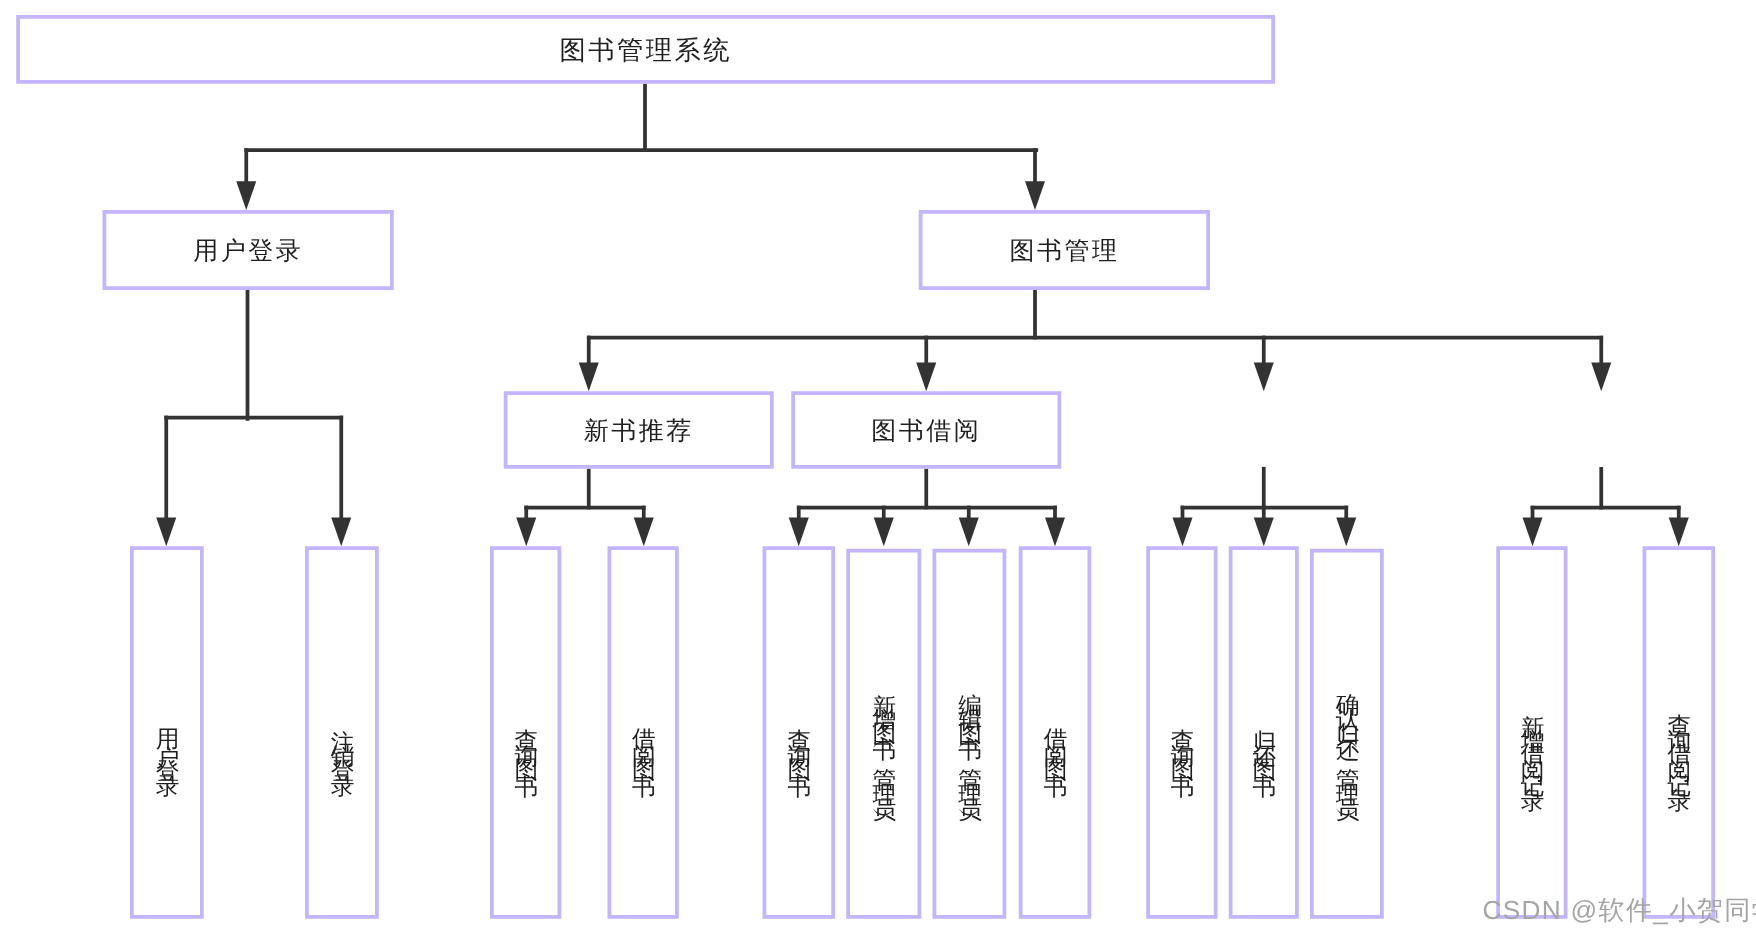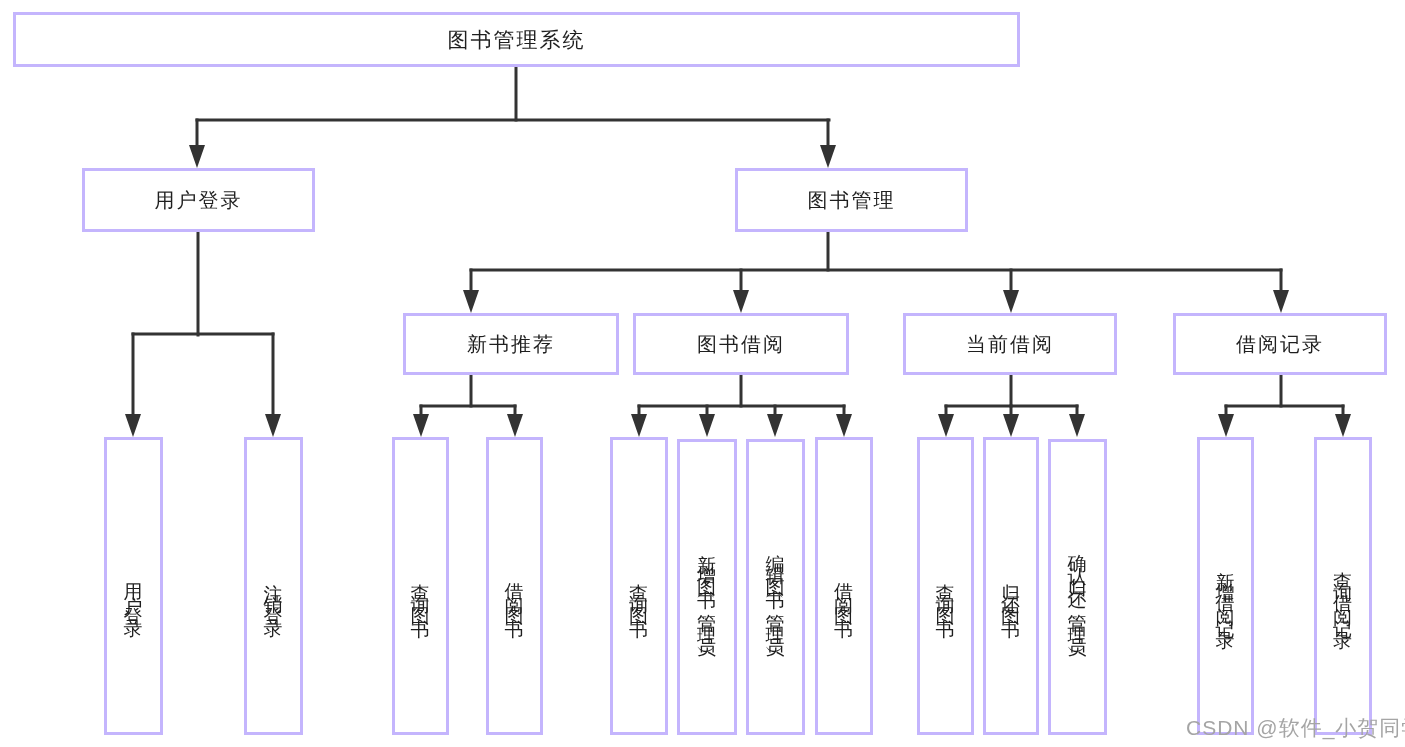--- a/index.html
+++ b/index.html
@@ -140,26 +140,20 @@
   <div class="node" style="left:712px; top:168px; width:233px; height:64px;margin-left:23px;">
     <span>图书管理</span>
   </div>
 
   <div class="node" style="left:363px; top:313px; width:216px; height:62px;margin-left:40px;">
     <span>新书推荐</span>
   </div>
   <div class="node" style="left:633px; top:313px; width:216px; height:62px;align-items:center;">
     <span>图书借阅</span>
   </div>
-  <div class="node" style="left:903px; top:313px; width:214px; height:62px;">
-    <span>当前借阅</span>
-  </div>
-  <div class="node" style="left:1173px; top:313px; width:214px; height:62px;">
-    <span>借阅记录</span>
-  </div>
 
   <div class="node leaf" style="left:104px; top:437px; width:59px; height:298px;">
     <span class="vtext">用户登录</span>
   </div>
   <div class="node leaf" style="left:244px; top:437px; width:59px; height:298px;">
     <span class="vtext">注销登录</span>
   </div>
 
   <div class="node leaf" style="left:392px; top:437px; width:57px; height:298px;">
     <span class="vtext">查询图书</span>

